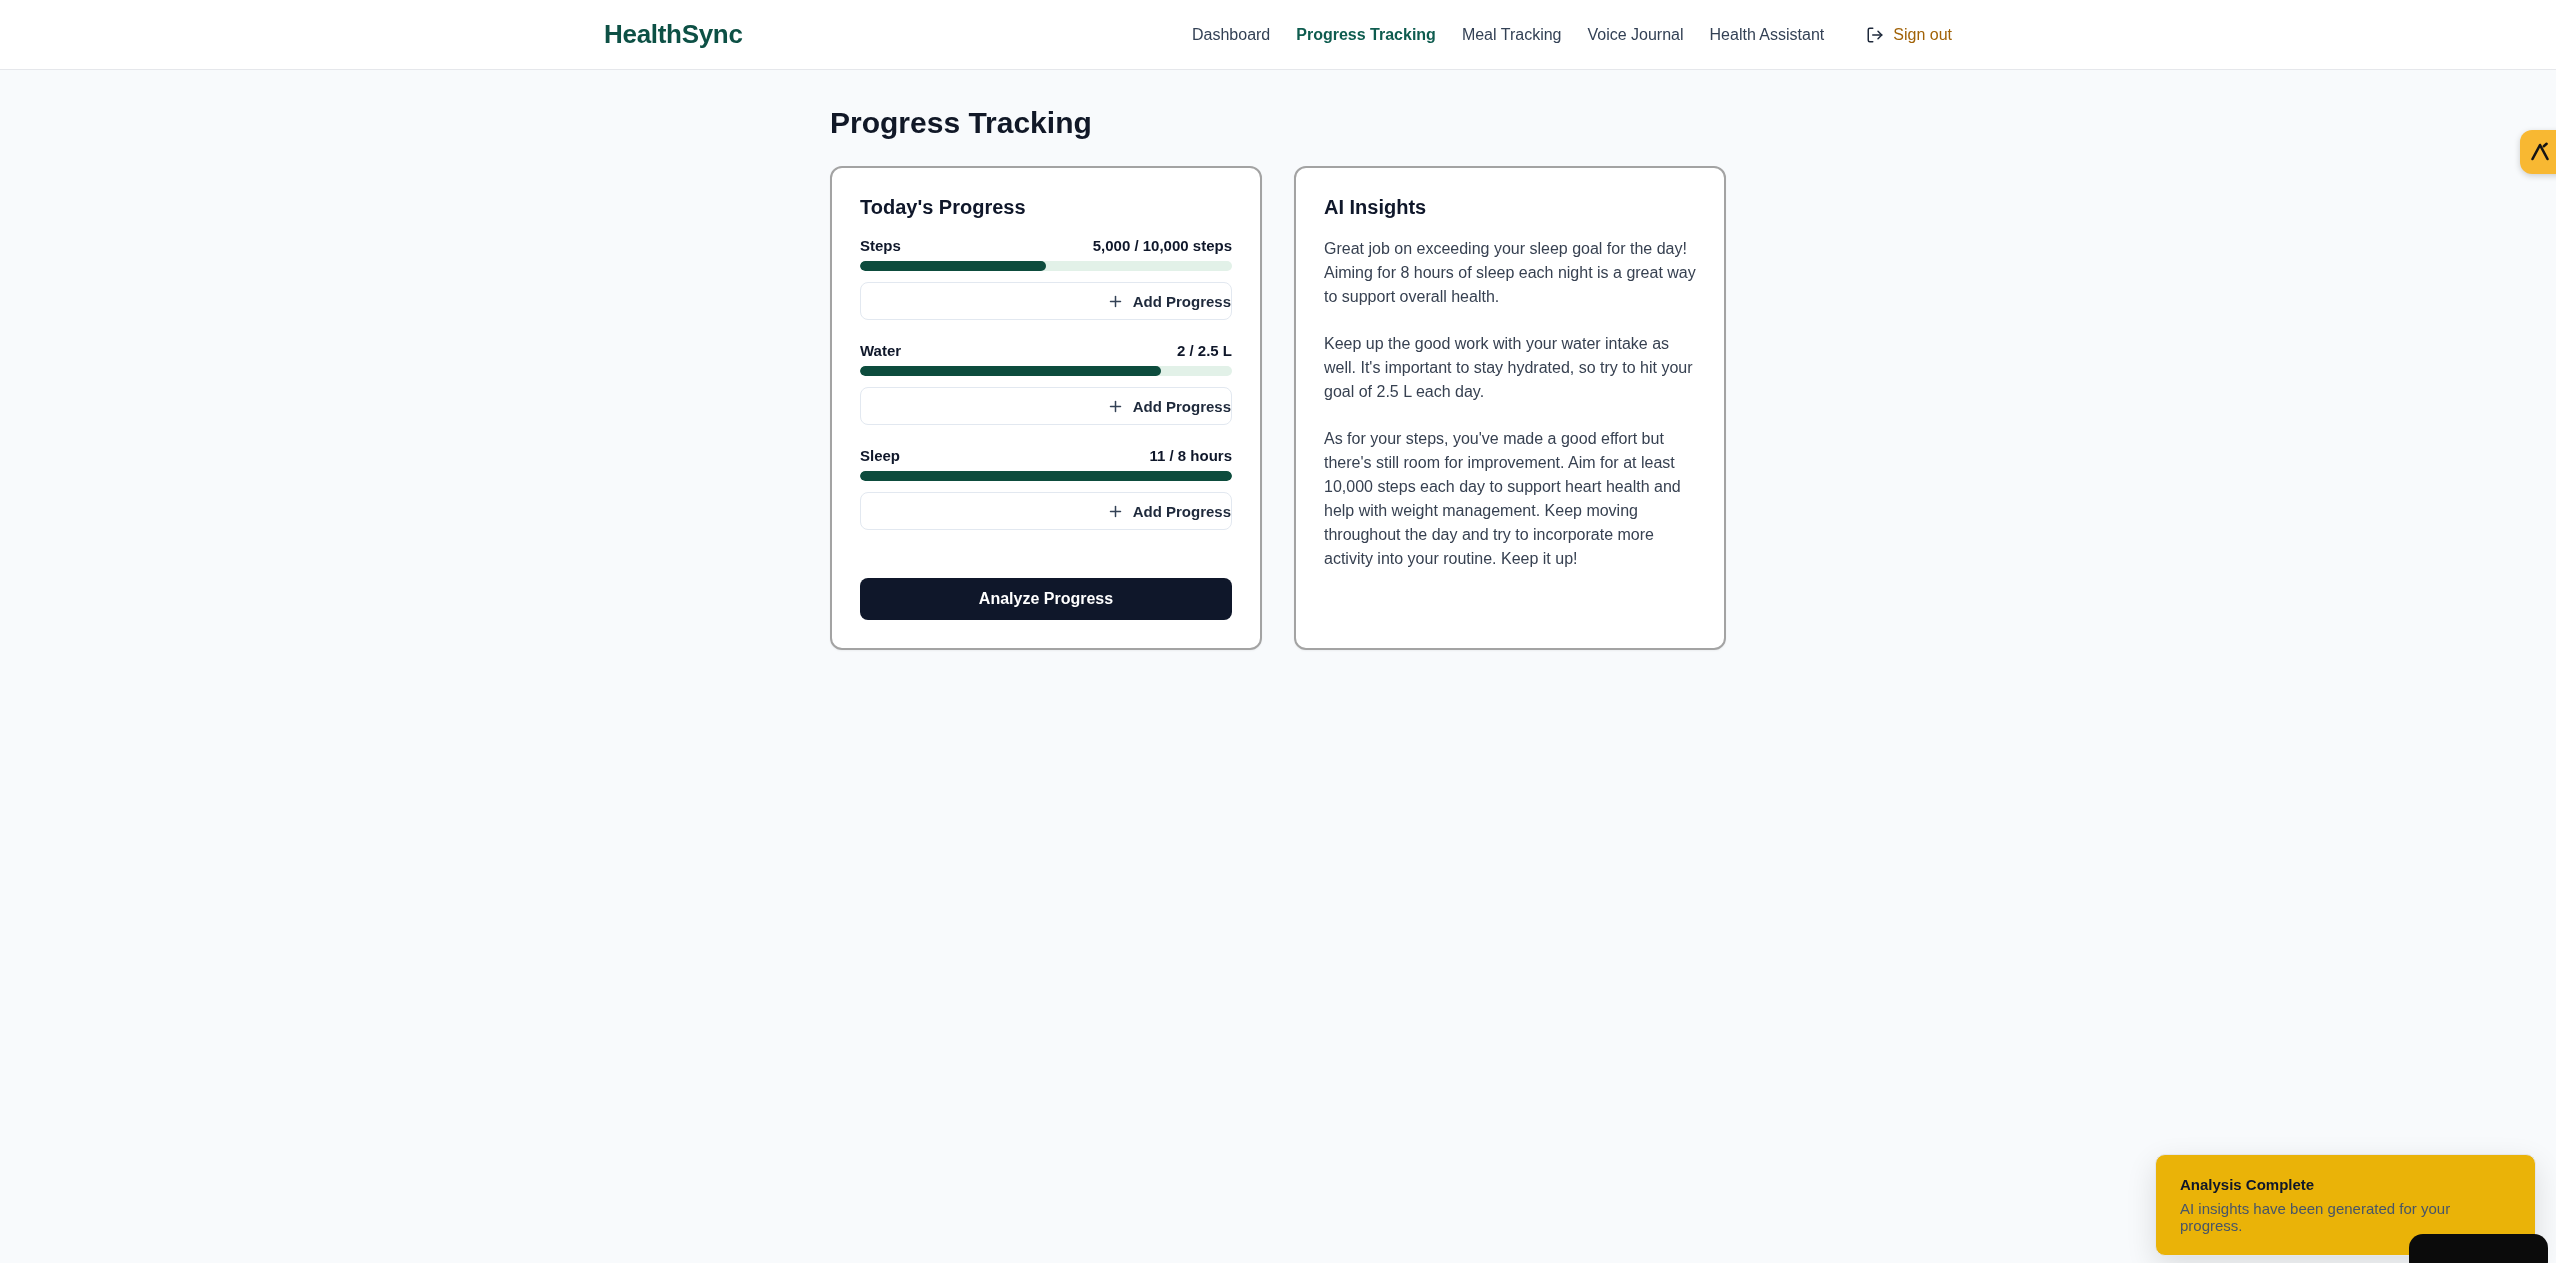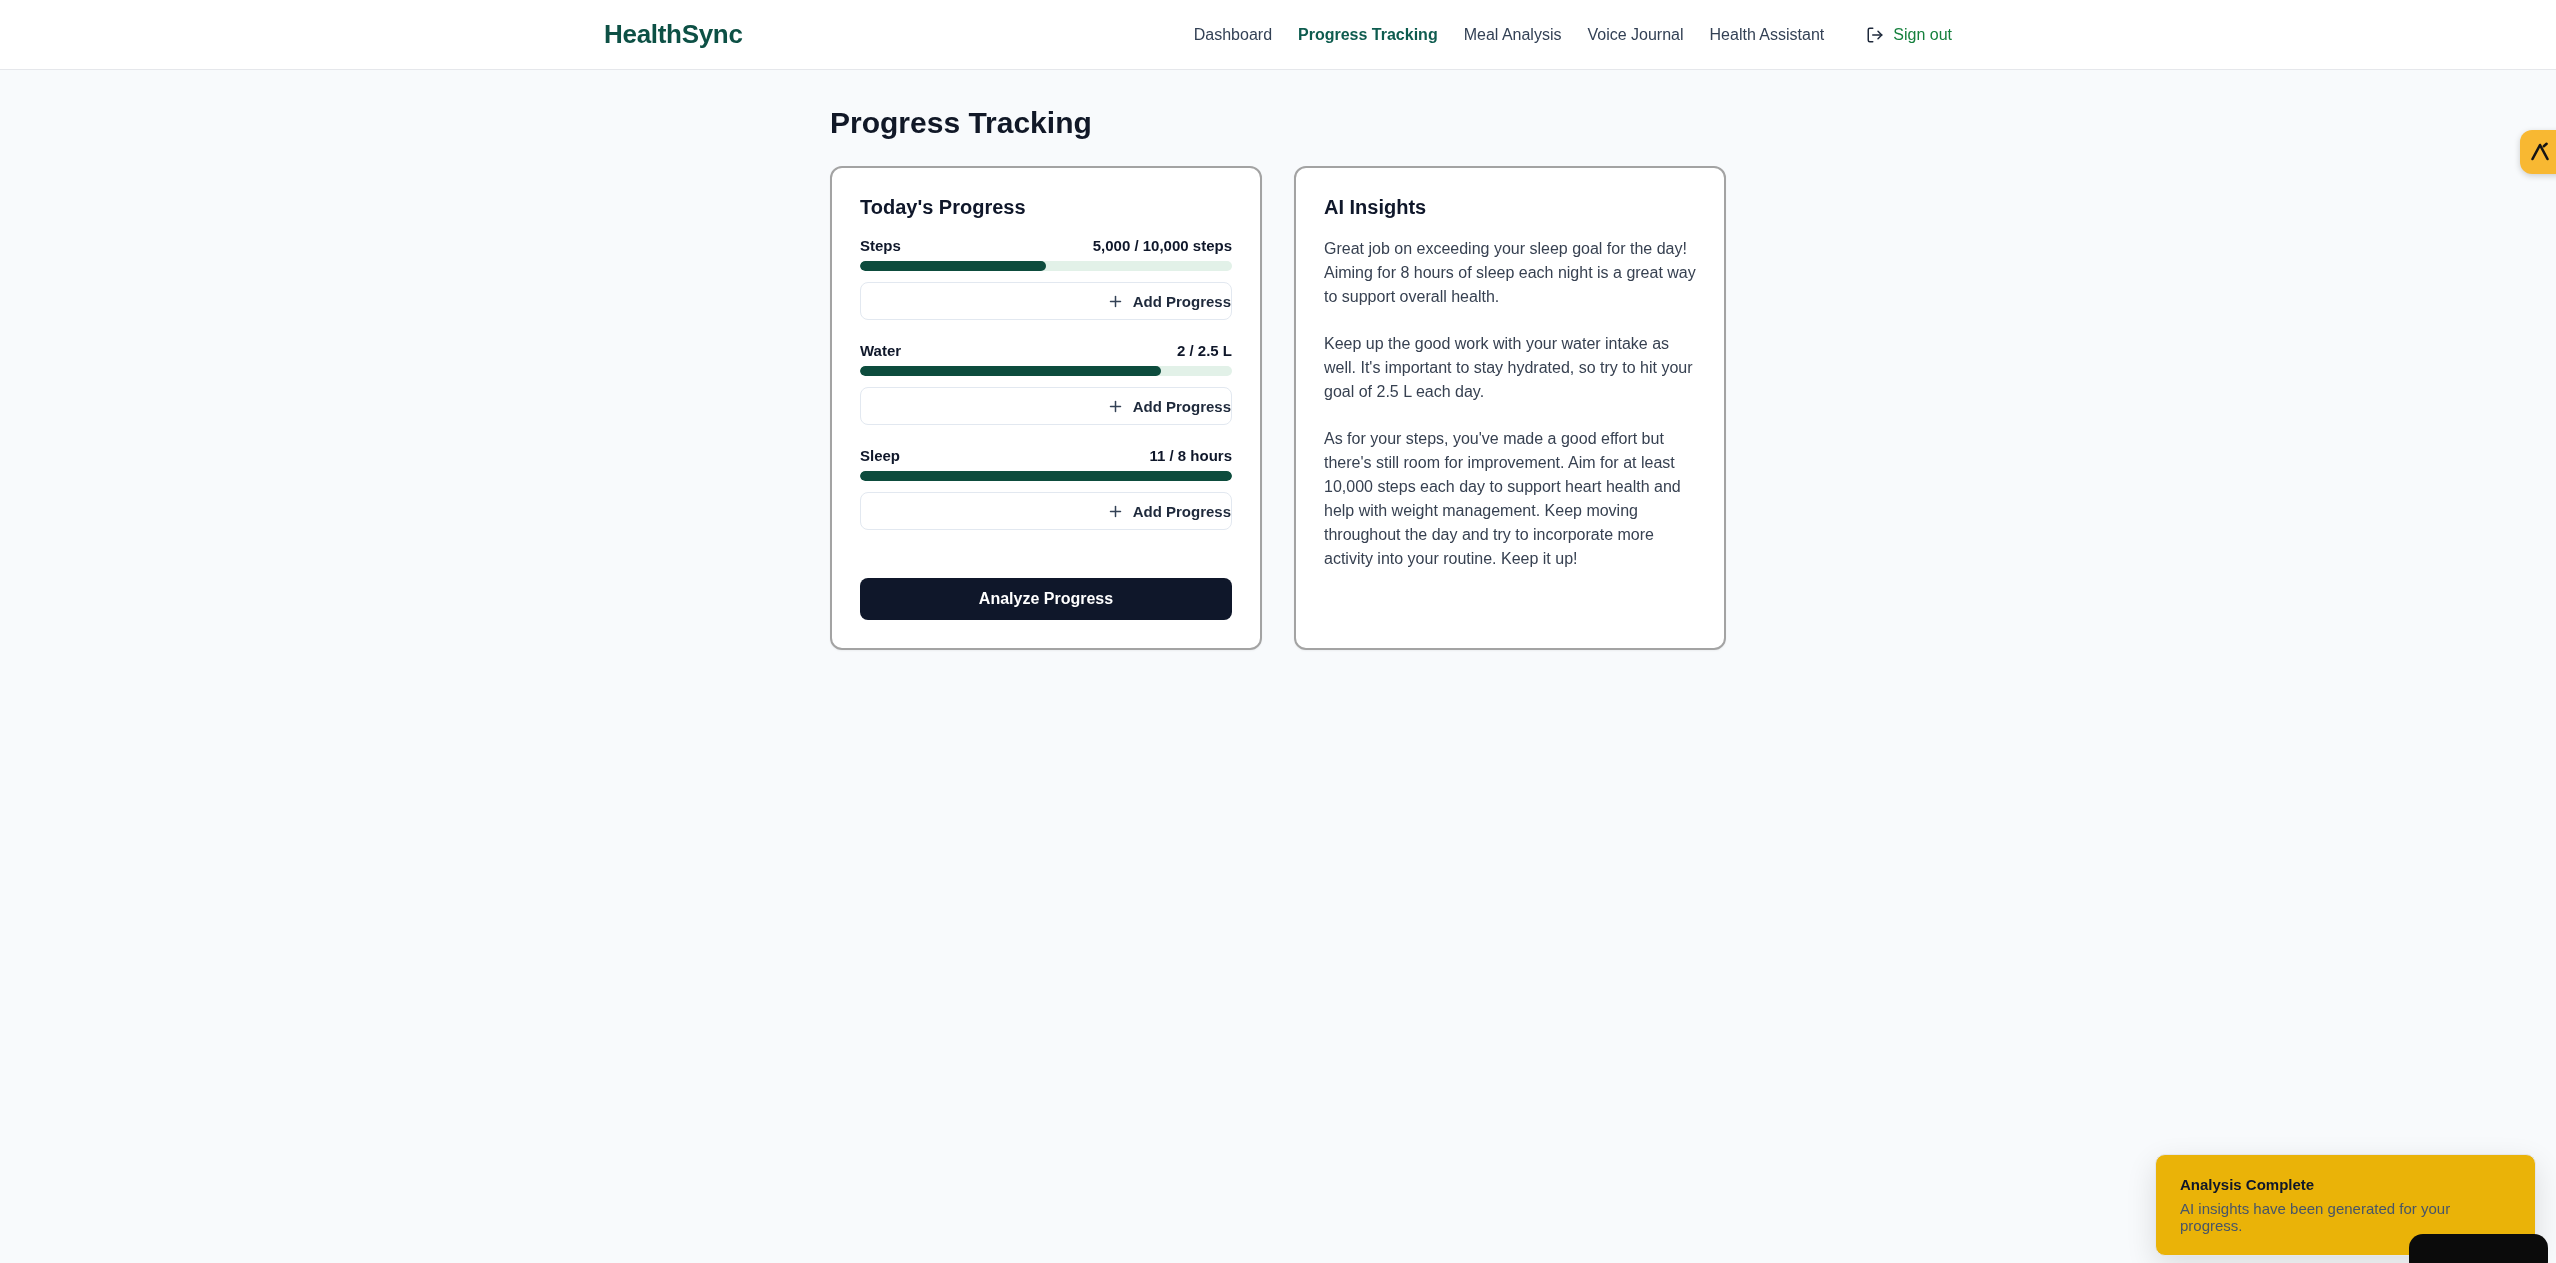--- a/index.html
+++ b/index.html
@@ -38,21 +38,21 @@
     font-size: 16px;
     color: #334155;
     text-decoration: none;
     cursor: pointer;
     white-space: nowrap;
   }
   .nav-link.active { color: #0e5c4f; font-weight: 600; }
   .signout {
     display: flex; align-items: center; gap: 9px;
     margin-left: 16px;
-    font-size: 16px; color: #15803d;
+    font-size: 16px; color: #a16207;
     cursor: pointer; white-space: nowrap;
   }
   .signout svg { width: 18px; height: 18px; stroke: #1e293b; }
 
   
   .main { width: 896px; margin: 0 auto; padding-top: 36px; }
   .page-title { font-size: 30px; font-weight: bold; color: #111827; margin-bottom: 26px; }
 
   .grid {
     display: grid;
@@ -154,21 +154,21 @@
 </style>
 </head>
 <body>
 
 <header class="header">
   <div class="header-inner">
     <div class="logo">HealthSync</div>
     <nav class="nav">
       <a class="nav-link">Dashboard</a>
       <a class="nav-link active">Progress Tracking</a>
-      <a class="nav-link">Meal Analysis</a>
+      <a class="nav-link">Meal Tracking</a>
       <a class="nav-link">Voice Journal</a>
       <a class="nav-link">Health Assistant</a>
       <div class="signout">
         <span style="display:flex;">
           <svg viewBox="0 0 24 24" fill="none" stroke-width="2" stroke-linecap="round" stroke-linejoin="round">
             <path d="M9 21H5a2 2 0 0 1-2-2V5a2 2 0 0 1 2-2h4"></path>
             <polyline points="16 17 21 12 16 7"></polyline>
             <line x1="21" y1="12" x2="9" y2="12"></line>
           </svg>
         </span>

